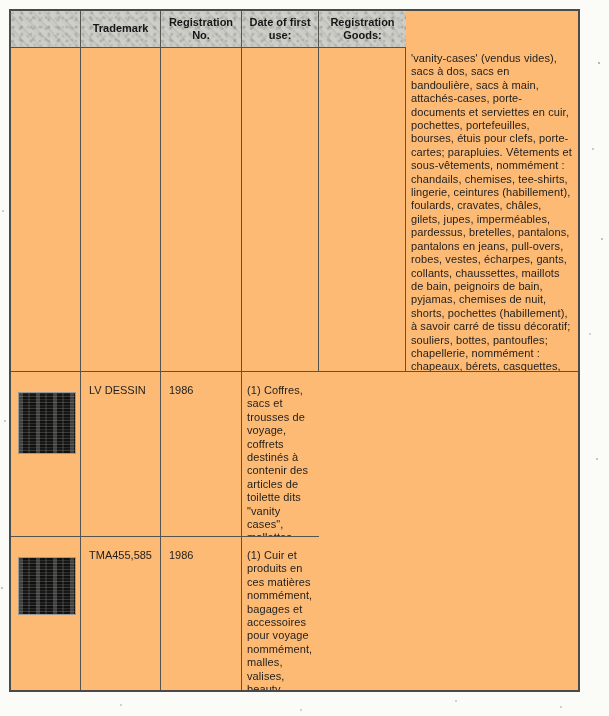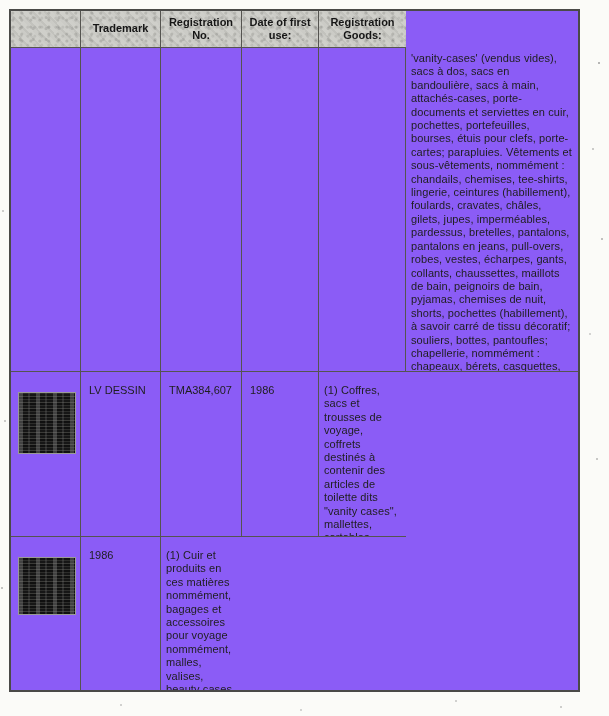--- a/index.html
+++ b/index.html
@@ -16,21 +16,21 @@
     inset: 0;
     background: #fbfbf8;
   }
   
   .tm-table {
     position: absolute;
     left: 9px;
     top: 9px;
     width: 571px;
     border: 2px solid #4a4a48;
-    background: #8b5cf6;
+    background: #fdba74;
   }
   .t-row {
     display: grid;
     grid-template-columns: 70px 80px 81px 77px 87px 1fr;
   }
   .t-row .cell {
     border-right: 1px solid #555450;
     border-bottom: 1px solid #555450;
     overflow: hidden;
   }
@@ -129,29 +129,29 @@
       <div class="cell goods">'vanity-cases' (vendus vides), sacs à dos, sacs en bandoulière, sacs à main, attachés-cases, porte-documents et serviettes en cuir, pochettes, portefeuilles, bourses, étuis pour clefs, porte-cartes; parapluies. Vêtements et sous-vêtements, nommément : chandails, chemises, tee-shirts, lingerie, ceintures (habillement), foulards, cravates, châles, gilets, jupes, imperméables, pardessus, bretelles, pantalons, pantalons en jeans, pull-overs, robes, vestes, écharpes, gants, collants, chaussettes, maillots de bain, peignoirs de bain, pyjamas, chemises de nuit, shorts, pochettes (habillement), à savoir carré de tissu décoratif; souliers, bottes, pantoufles; chapellerie, nommément : chapeaux, bérets, casquettes, canotiers, bobs.</div>
     </div>
 
     <div class="t-row r2">
       <div class="cell">
         <div class="tm-img"></div>
       </div>
       <div class="cell txt">
         <div class="tm-name">LV DESSIN</div>
       </div>
-      <div class="cell txt">TMA384,607</div>
       <div class="cell txt">1986</div>
       <div class="cell goods">(1) Coffres, sacs et trousses de voyage, coffrets destinés à contenir des articles de toilette dits "vanity cases", mallettes, cartables, serviettes, porte-documents, porte-cartes, portefeuilles, porte-monnaie, porte-clés, sacs à main, sacs à dos, sacs à provisions, sacs de plage; malles et valises; parapluies, parasols, cannes-sièges.</div>
     </div>
 
     <div class="t-row r3">
       <div class="cell">
         <div class="tm-img"></div>
       </div>
+      <div class="cell txt">TMA455,585</div>
       <div class="cell txt">1986</div>
       <div class="cell goods">(1) Cuir et produits en ces matières nommément, bagages et accessoires pour voyage nommément, malles, valises, beauty cases, train et travel cases, pochettes ceinture voyage, écrins et poches à bijoux, caves à whisky, sacs à main, sacs d'épaule, sacs marins, pochettes et trousses à main, trousses toilette, étuis pour peignes et</div>
     </div>
 
   </div>
 
   <div class="speckles"></div>
 </div>
 
 </body></html>

